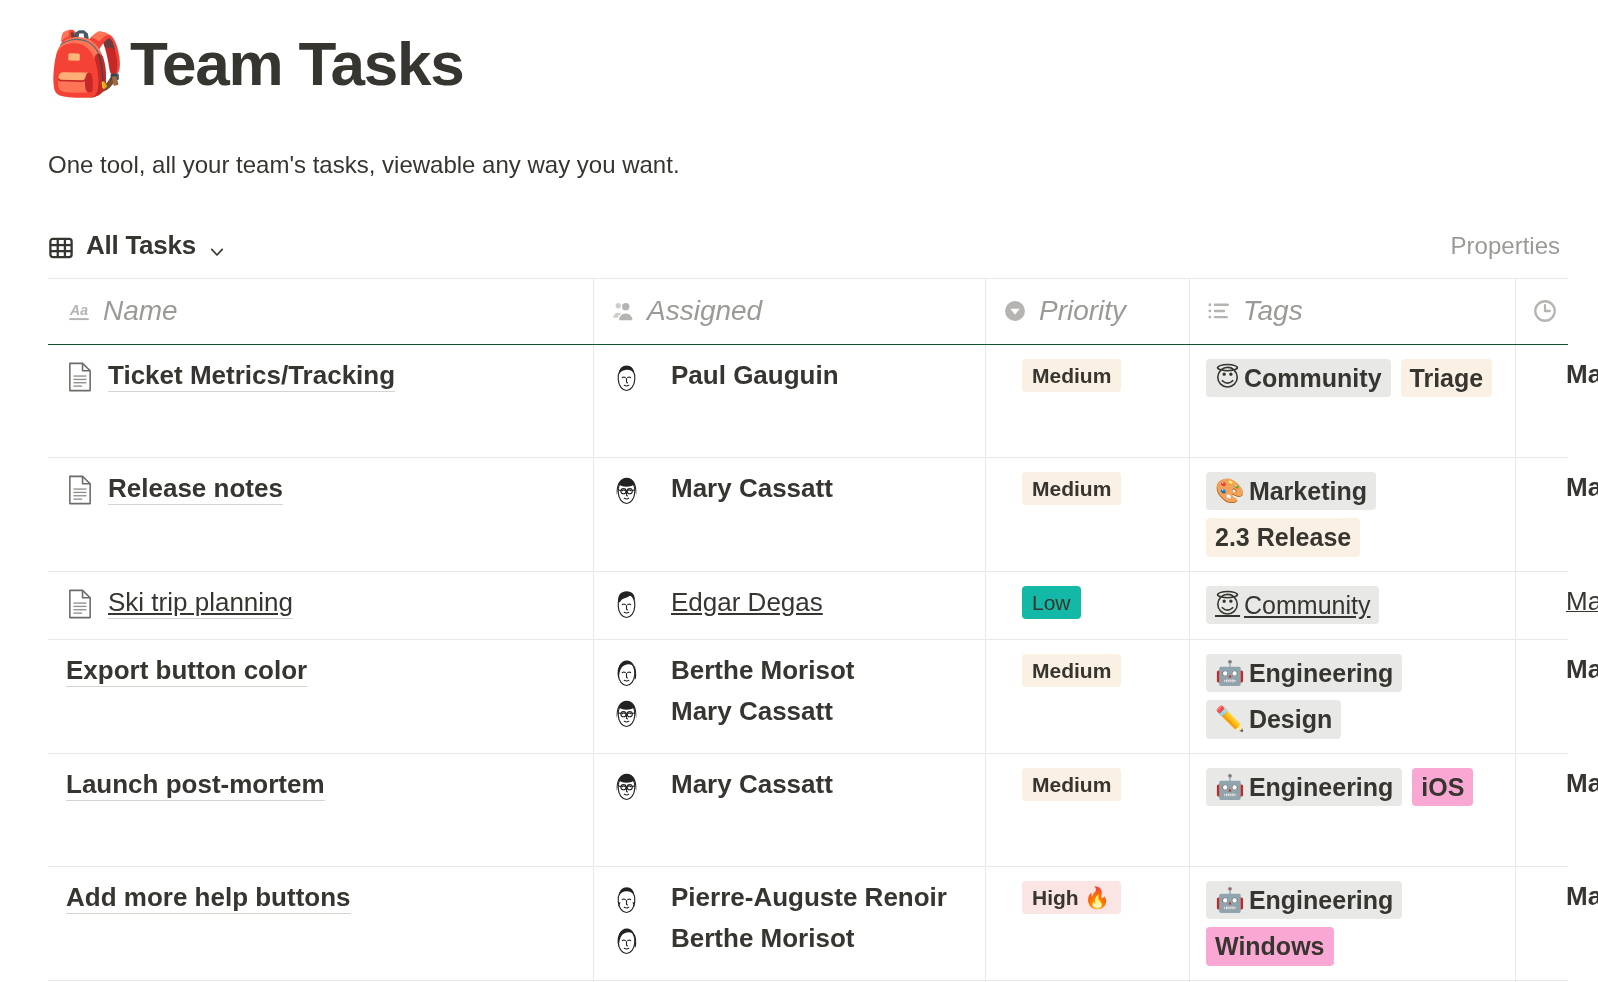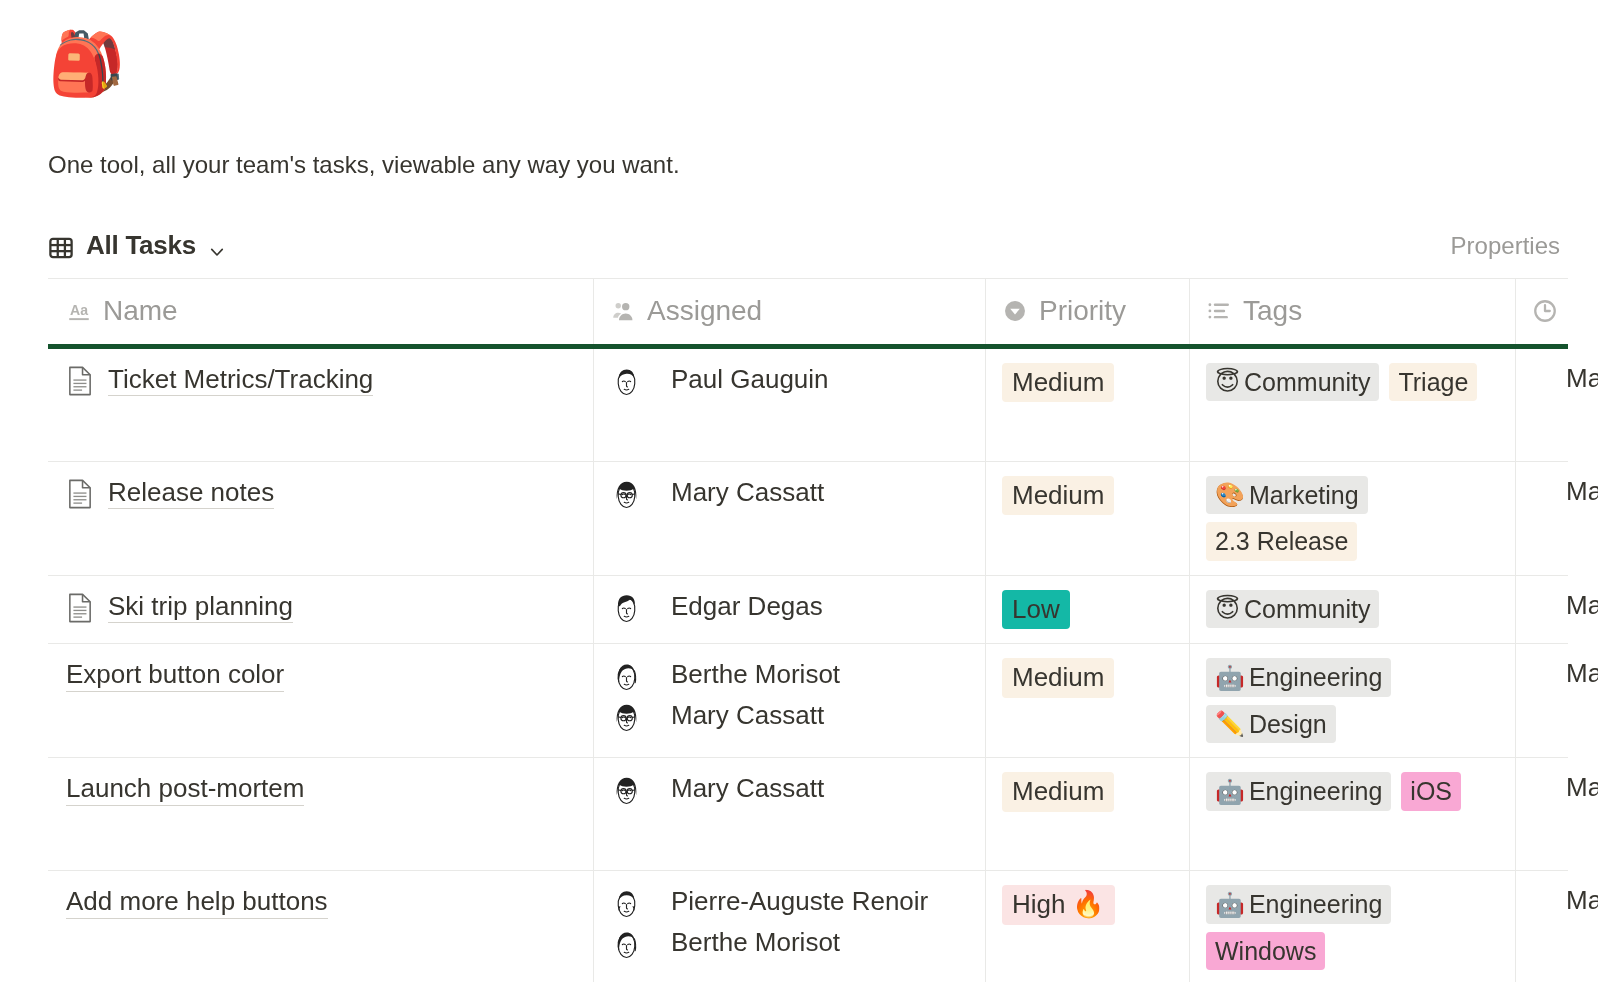--- a/index.html
+++ b/index.html
@@ -99,21 +99,22 @@
     width: 1520px;
     border-top: 1px solid #e9e9e7;
     position: relative;
   }
   .row {
     display: flex;
     border-bottom: 1px solid #e9e9e7;
     align-items: stretch;
   }
   .row.header-row {
-    border-bottom: 5px solid #14532d;
+    border-bottom: 1px solid #14532d;
+    font-style: italic;
   }
   .cell {
     box-sizing: border-box;
     padding: 14px 16px 14px 16px;
     border-right: 1px solid #e9e9e7;
     overflow: hidden;
   }
   .cell.col-name     { width: 546px; flex: 0 0 546px; padding-left: 18px;}
   .cell.col-assigned { width: 392px; flex: 0 0 392px; }
   .cell.col-priority { width: 204px; flex: 0 0 204px; }
@@ -167,24 +168,25 @@
     display: block;
   }
   .person-name { font-size: 26px; color: #37352f; white-space: nowrap; }
 
   
   .pill {
     display: inline-flex;
     align-items: center;
     border-radius: 4px;
     padding: 4px 10px;
-    font-size: 26px;
+    font-size: 21px;
     line-height: 1.22;
     color: #37352f;
     white-space: nowrap;
+    margin-left: 20px;
   }
   .pill.p-medium { background: #faf1e4; }
   .pill.p-low    { background: #14b8a6; }
   .pill.p-high   { background: #fbe4e4; }
 
   
   .tags-wrap {
     display: flex;
     flex-wrap: wrap;
     gap: 8px 10px;
@@ -202,32 +204,33 @@
   }
   .tag.t-gray   { background: #e8e8e6; }
   .tag.t-beige  { background: #faf1e4; }
   .tag.t-purple { background: #f9a8d4; }
   .tag .tag-emoji { margin-right: 4px; font-size: 24px; line-height: 1; }
 
   
   .date-text { font-size: 26px; color: #37352f; white-space: nowrap; margin-left: 34px; }
 
   
-  .row.r-tall  .cell { min-height: 112px; }
-  .row.r-short .cell { min-height: 67px; }
+  .row.r-tall  .cell { min-height: 112px; font-weight: bold; }
+  .row.r-short .cell { min-height: 67px; text-decoration: underline; }
 
   
 </style>
 </head>
 <body>
 
 <div class="page">
 
   <div class="title-row">
     <div class="title-emoji">🎒</div>
+    <div class="page-title">Team Tasks</div>
   </div>
 
   <div class="page-desc">One tool, all your team's tasks, viewable any way you want.</div>
 
   <div class="view-bar">
     <div class="view-tab">
       <svg class="grid-icon" viewBox="0 0 24 24" aria-hidden="true">
         <rect x="2.2" y="3.6" width="19.6" height="16.8" rx="2.4" fill="none" stroke="#37352f" stroke-width="2.1"></rect>
         <line x1="2.2" y1="9.3" x2="21.8" y2="9.3" stroke="#37352f" stroke-width="2.1"></line>
         <line x1="2.2" y1="14.9" x2="21.8" y2="14.9" stroke="#37352f" stroke-width="2.1"></line>

